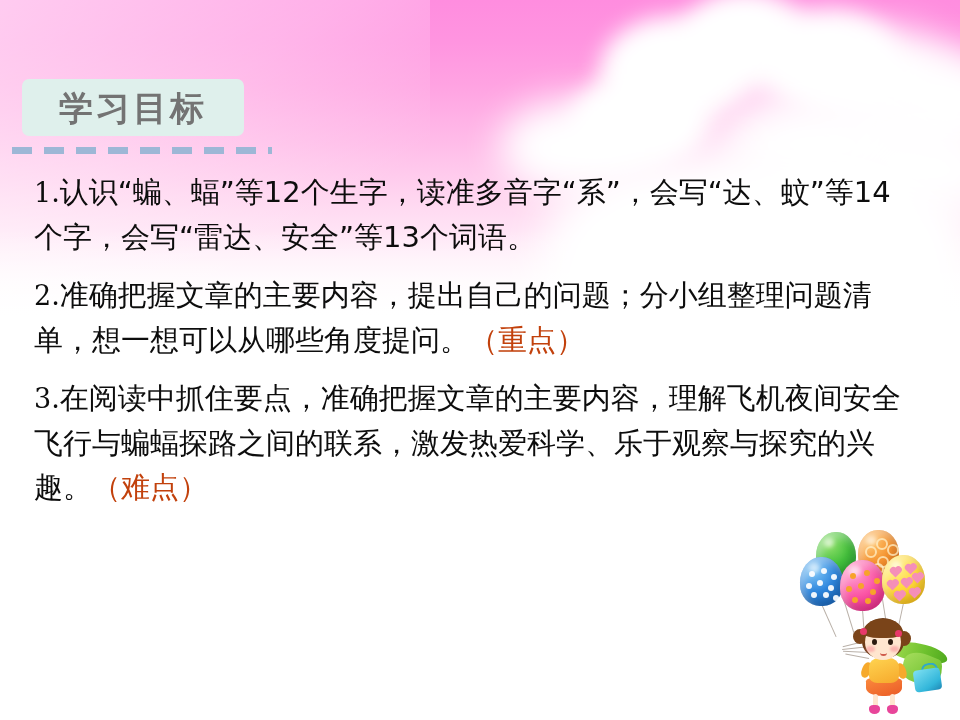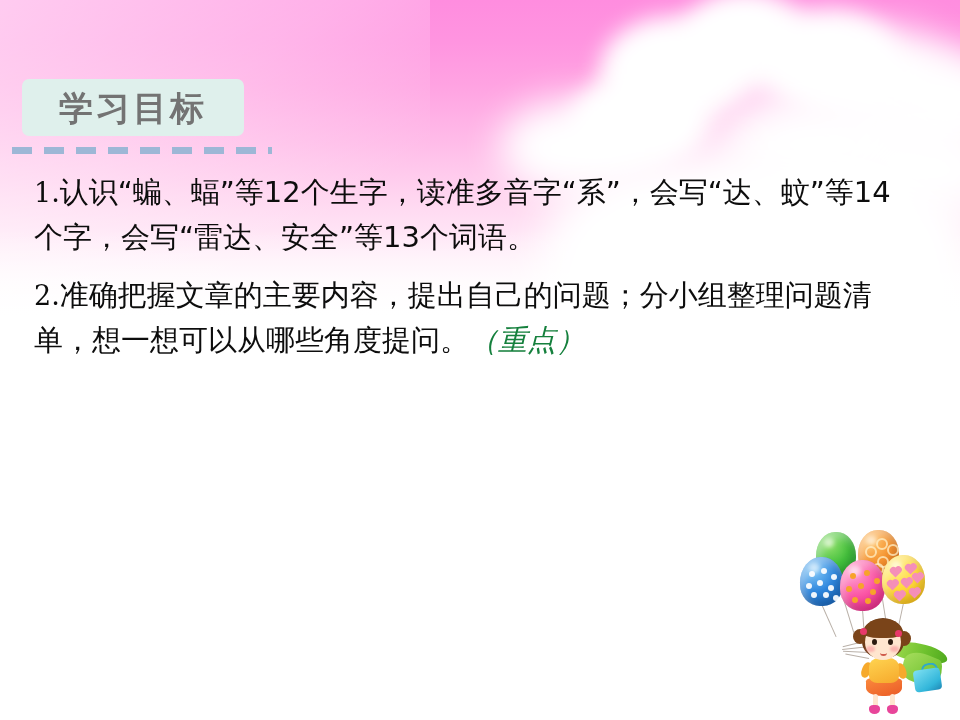--- a/index.html
+++ b/index.html
@@ -139,22 +139,21 @@
     color: #0d0d0d;
     letter-spacing: 0px;
     margin: 0 0 12px 0;
     text-indent: 0;
   }
   .goal .num {
     font-family: "DejaVu Serif", "Liberation Serif", serif;
     font-size: 27px;
   }
   .goal .emph {
-    color: #15803d;
-    font-style: italic;
+    color: #c2410c;
   }
   .goal.g1 { margin-bottom: 14px; }
   .goal.g2 { margin-bottom: 14px; }
   .goal.g3 { margin-bottom: 0; }
 
   
   .illustration {
     position: absolute;
     left: 790px;
     top: 528px;
@@ -368,20 +367,23 @@
   <div class="body-area">
 
     <p class="goal g1">
       <span class="num">1.</span><span>认识“蝙、蝠”等12个生字，读准多音字“系”，会写“达、蚊”等14个字，会写“雷达、安全”等13个词语。</span>
     </p>
 
     <p class="goal g2">
       <span class="num">2.</span><span>准确把握文章的主要内容，提出自己的问题；分小组整理问题清单，想一想可以从哪些角度提问。</span><span class="emph">（重点）</span>
     </p>
 
+    <p class="goal g3">
+      <span class="num">3.</span><span>在阅读中抓住要点，准确把握文章的主要内容，理解飞机夜间安全飞行与蝙蝠探路之间的联系，激发热爱科学、乐于观察与探究的兴趣。</span><span class="emph">（难点）</span>
+    </p>
 
   </div>
 
   <div class="illustration">
 
     <div class="string" style="left: 46px; top: 48px;  height: 62px; transform: rotate(-17deg);"></div>
     <div class="string" style="left: 88px; top: 46px;  height: 64px; transform: rotate(-9deg);"></div>
     <div class="string" style="left: 31px; top: 76px;  height: 36px; transform: rotate(-24deg);"></div>
     <div class="string" style="left: 72px; top: 81px;  height: 32px; transform: rotate(-4deg);"></div>
     <div class="string" style="left: 113px;top: 75px;  height: 40px; transform: rotate(12deg);"></div>

